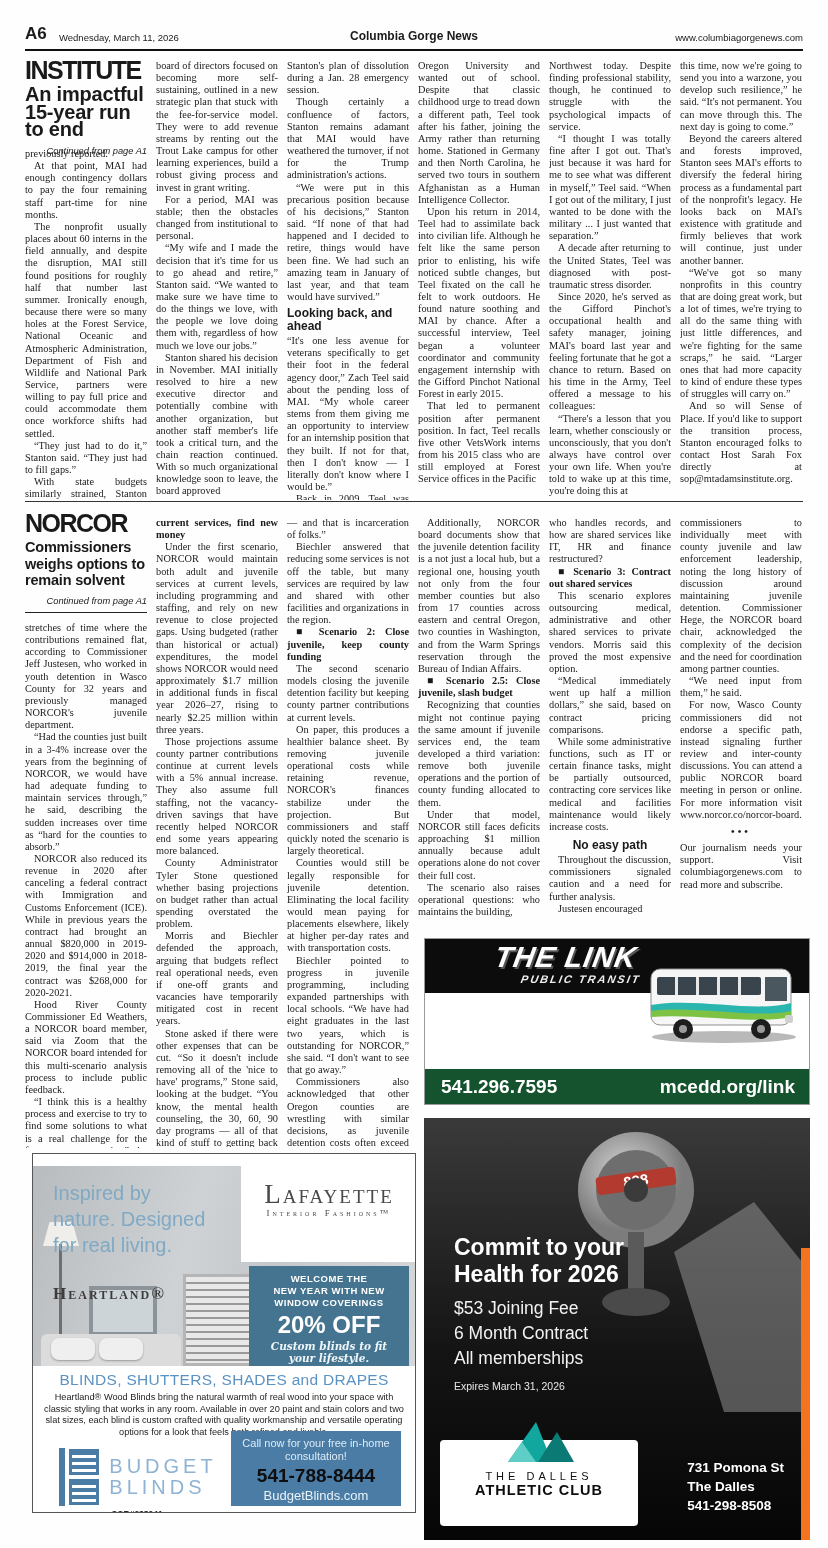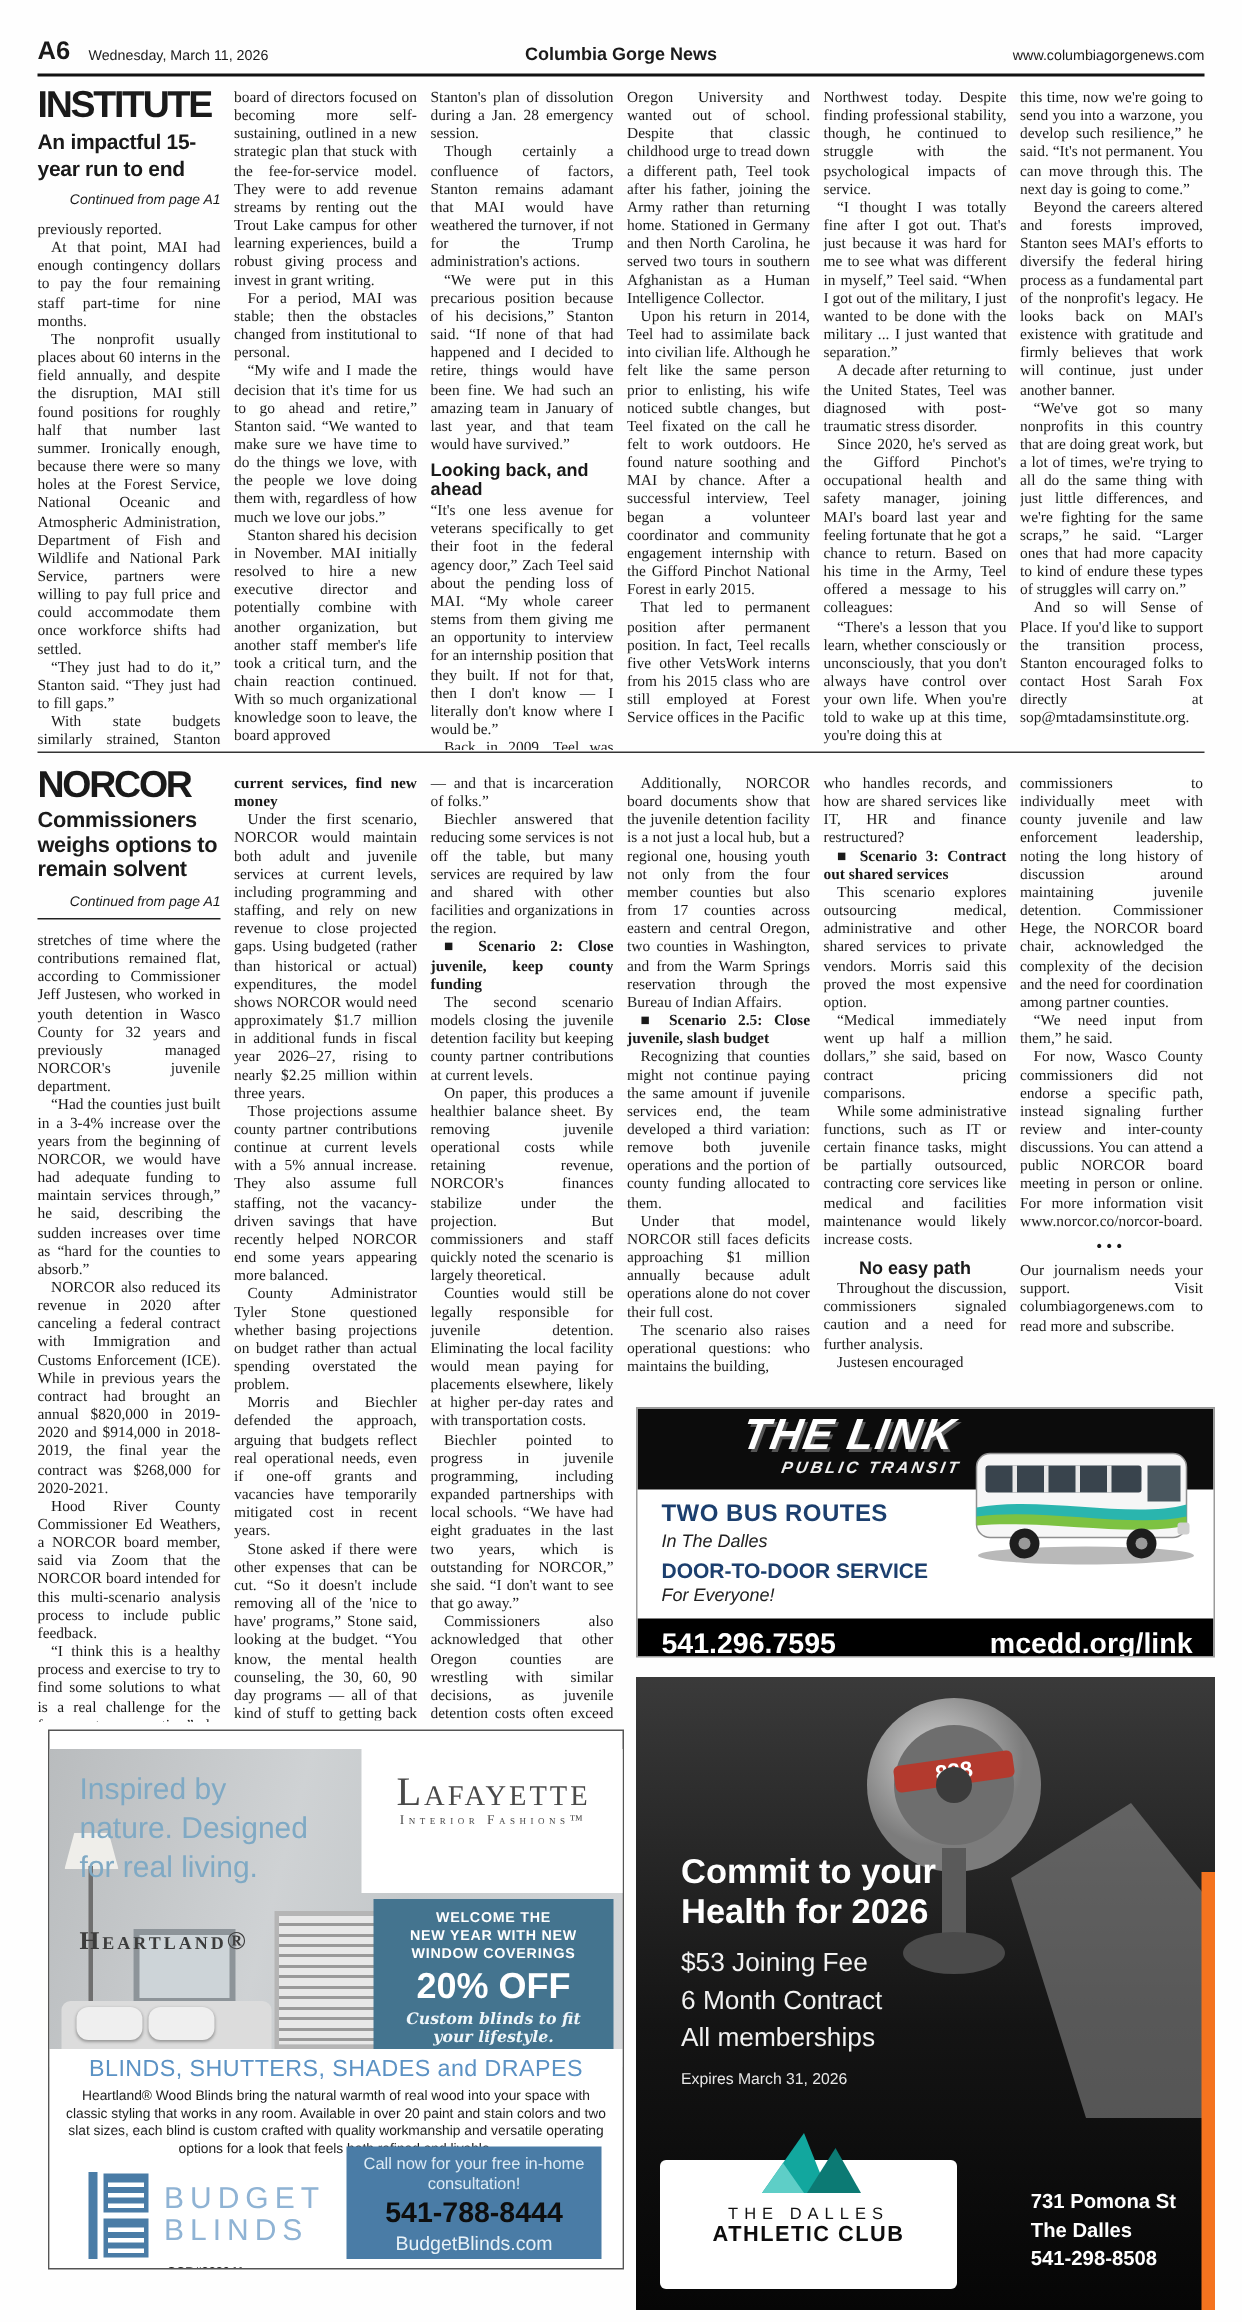--- a/index.html
+++ b/index.html
@@ -10,21 +10,21 @@
             font-family:"Liberation Sans", sans-serif;}
   .mh-page{position:absolute;left:0;bottom:2px;font-size:17px;font-weight:bold;}
   .mh-date{position:absolute;left:34px;bottom:3px;font-size:9.5px;}
   .mh-title{position:absolute;left:0;right:0;bottom:3px;text-align:center;font-size:12px;font-weight:600;}
   .mh-url{position:absolute;right:0;bottom:3px;font-size:9.5px;}
   .mh-rule{position:absolute;left:25px;top:49px;width:778px;height:2px;background:#111;}
   .section-divider{position:absolute;left:25px;top:501px;width:778px;height:1px;background:#333;}
   
   .art-head{position:absolute;width:122px;font-family:"Liberation Sans", sans-serif;}
   .head-main{font-size:25px;font-weight:bold;letter-spacing:-1.5px;line-height:26px;}
-  .head-sub{font-size:14px;font-weight:bold;line-height:17.5px;margin-top:3px;letter-spacing:-0.2px;}
+  .head-sub{font-size:20px;font-weight:bold;line-height:17.5px;margin-top:3px;letter-spacing:-0.2px;}
   .continued{font-style:italic;font-size:9.3px;text-align:right;margin-top:7px;}
   .mini-rule{height:1px;background:#222;margin-top:6px;}
   
   .col{position:absolute;width:122px;font-size:10.3px;line-height:12.15px;
        text-align:justify;overflow:hidden;}
   .para{margin:0;text-indent:9px;}
   .para.ni{text-indent:0;}
   .para.sub{font-family:"Liberation Sans", sans-serif;font-weight:bold;font-size:12px;
             line-height:13px;text-indent:0;text-align:left;margin:4px 0 2px;}
   .para.subc{font-family:"Liberation Sans", sans-serif;font-weight:bold;font-size:12px;
@@ -37,21 +37,21 @@
   .link-topband{position:absolute;left:0;top:0;right:0;height:54px;background:#0c0c0c;}
   .link-logo{position:absolute;left:70px;top:2px;color:#fff;font-style:italic;font-weight:bold;
              font-size:29px;transform:skewX(-10deg);letter-spacing:1px;text-shadow:2px 2px 0 #555;}
   .link-logo-sub{position:absolute;left:96px;top:34px;color:#eee;font-style:italic;font-weight:bold;
                  font-size:11px;letter-spacing:2px;transform:skewX(-10deg);}
   .link-body{position:absolute;left:16px;top:62px;width:210px;}
   .link-h1{color:#1c3f6e;font-weight:bold;font-size:16px;letter-spacing:0.3px;}
   .link-i1{font-style:italic;font-size:12px;color:#222;margin:1px 0 5px;}
   .link-h2{color:#1c3f6e;font-weight:bold;font-size:14px;}
   .link-i2{font-style:italic;font-size:12px;color:#222;margin-top:1px;}
-  .link-botband{position:absolute;left:0;bottom:0;right:0;height:25px;background:#000000;color:#fff;}
+  .link-botband{position:absolute;left:0;bottom:0;right:0;height:35px;background:#14532d;color:#fff;}
   .link-phone{position:absolute;left:16px;top:7px;font-size:19px;font-weight:bold;}
   .link-url{position:absolute;right:14px;top:7px;font-size:19px;font-weight:bold;}
   .link-bus{position:absolute;right:6px;top:18px;}
   
   .ad-blinds{position:absolute;left:32px;top:1153px;width:384px;height:360px;background:#fff;
              border:1px solid #555;box-sizing:border-box;font-family:"Liberation Sans", sans-serif;overflow:hidden;}
   .bl-photo{position:absolute;left:0;top:12px;right:0;height:212px;
             background:linear-gradient(105deg,#b9bcbe 0%,#cfd2d4 40%,#c4c8ca 60%,#d6d8da 100%);}
   .bl-blinds-slats{position:absolute;left:150px;top:108px;width:100px;height:86px;
             background:repeating-linear-gradient(#e8e8e8 0 5px,#9a9a9a 5px 7px);border:3px solid #b5b5b5;}
@@ -233,26 +233,20 @@
       <rect x="93" y="20" width="3" height="18" fill="#e8e8e8"></rect>
       <polygon points="120,20 142,20 142,44 120,44" fill="#4a575f"></polygon>
       <path d="M6 48 C 50 40, 110 56, 146 46 L146 56 C 110 64, 50 50, 6 56 Z" fill="#2ab5ae"></path>
       <path d="M6 54 C 50 48, 110 62, 146 54 L146 60 C 110 68, 50 56, 6 60 Z" fill="#7dc242"></path>
       <circle cx="38" cy="72" r="10" fill="#1d1d1d"></circle>
         <circle cx="38" cy="72" r="4" fill="#9a9a9a"></circle>
       <circle cx="116" cy="72" r="10" fill="#1d1d1d"></circle>
         <circle cx="116" cy="72" r="4" fill="#9a9a9a"></circle>
       <rect x="140" y="58" width="8" height="8" rx="2" fill="#d0d0d0"></rect>
     </svg>
-    <div class="link-body">
-      <div class="link-h1">TWO BUS ROUTES</div>
-      <div class="link-i1">In The Dalles</div>
-      <div class="link-h2">DOOR-TO-DOOR SERVICE</div>
-      <div class="link-i2">For Everyone!</div>
-    </div>
     <div class="link-botband">
       <span class="link-phone">541.296.7595</span>
       <span class="link-url">mcedd.org/link</span>
     </div>
   </div>
 
   <div class="ad-blinds">
     <div class="bl-photo">
       <div class="bl-lamp-shade"></div>
       <div class="bl-lamp-pole"></div>

